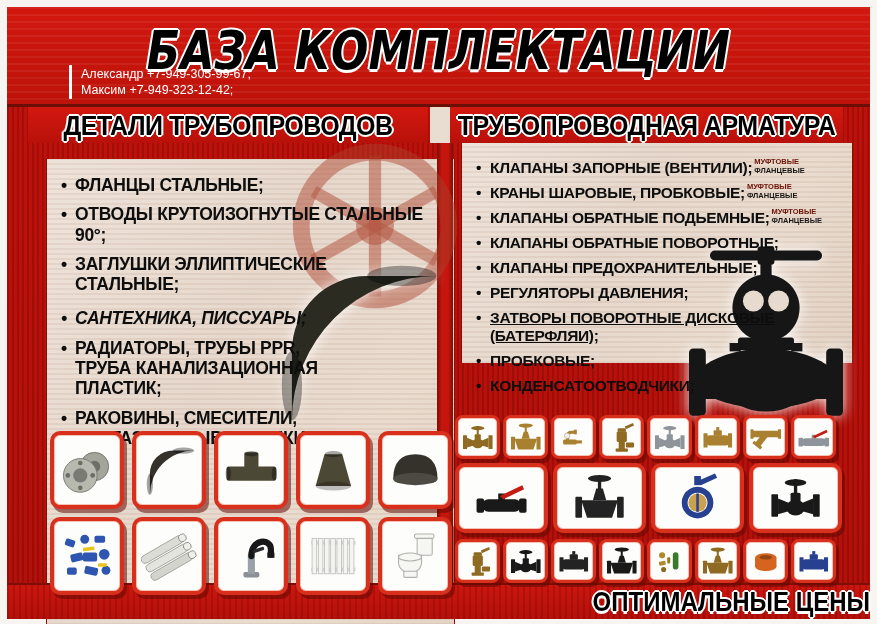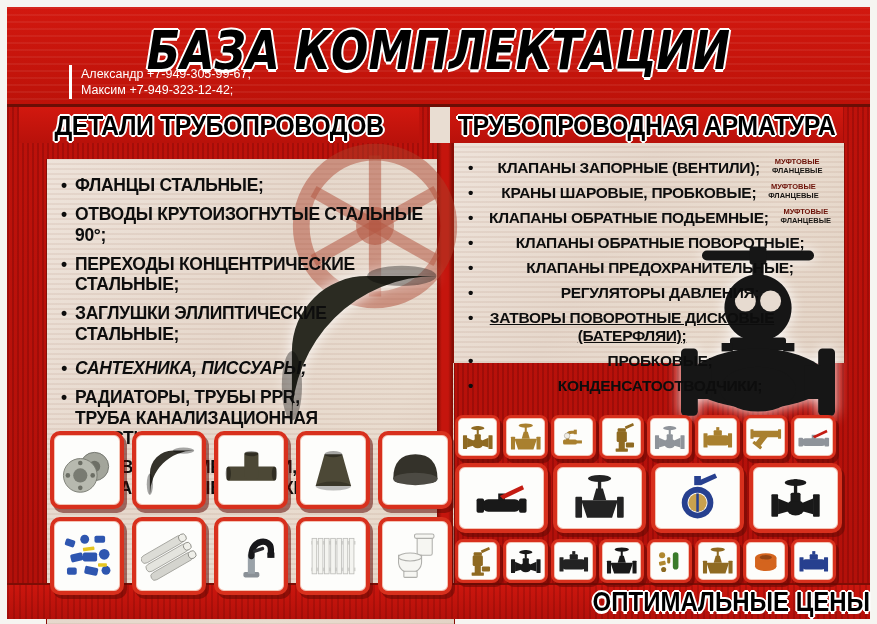--- a/index.html
+++ b/index.html
@@ -21,21 +21,21 @@
          text-shadow:-2px 0 0 #fff,2px 0 0 #fff,0 -2px 0 #fff,0 2px 0 #fff,
                      -1px -1px 0 #fff,1px 1px 0 #fff,1px -1px 0 #fff,-1px 1px 0 #fff;}
   .addr-row{position:absolute;left:48px;top:58px;display:flex;align-items:center;color:#fff;}
   .addr{font-size:23px;font-weight:bold;letter-spacing:1px;white-space:nowrap;}
   .vline{width:3px;height:34px;background:#fff;margin:0 9px 0 14px;}
   .phones{font-size:12.5px;line-height:1.3;white-space:nowrap;}
   .email{font-size:17px;margin-left:14px;letter-spacing:.5px;white-space:nowrap;}
   
   .band{position:absolute;top:100px;height:36px;display:flex;align-items:center;justify-content:center;
         background:linear-gradient(180deg,#d2180f,#b8110a);}
-  .band-left{left:12px;width:400px;}
+  .band-left{left:21px;width:400px;}
   .band-right{left:443px;width:393px;}
   .band-notch{position:absolute;left:423px;top:100px;width:20px;height:36px;background:#e9ddd2;}
   .band h2{margin:0;font-size:25px;font-weight:bold;color:#000;letter-spacing:-.5px;
            transform:scaleY(1.12);white-space:nowrap;
            text-shadow:-2px 0 0 #fff,2px 0 0 #fff,0 -2px 0 #fff,0 2px 0 #fff,
                        -1px -1px 0 #fff,1px 1px 0 #fff,1px -1px 0 #fff,-1px 1px 0 #fff;}
   
   .panel{position:absolute;background:
           repeating-linear-gradient(0deg, rgba(150,100,80,.10) 0 2px, rgba(255,255,255,0) 2px 5px),
           linear-gradient(120deg,#eee3da 0%,#e6d8cc 40%,#e9dccf 70%,#e2d2c4 100%);
@@ -45,21 +45,21 @@
   .divider{position:absolute;left:430px;top:136px;width:16px;height:440px;
            background:linear-gradient(90deg,#7d0d05,#c5150d 30%,#c5150d 70%,#7d0d05);}
   
   .plist{position:relative;z-index:3;margin:0;padding:16px 6px 0 14px;list-style:none;color:#0d0d0d;}
   .plist li{position:relative;padding-left:14px;font-weight:bold;letter-spacing:-.3px;line-height:1.16;}
   .plist li::before{content:"•";position:absolute;left:0;top:0;}
   .plist-left li{font-size:17.5px;margin-bottom:9px;}
   .plist-left li.gap{margin-top:14px;font-style:italic;}
   .plist-right li{font-size:15.5px;margin-bottom:7px;}
   .narrow-a{max-width:258px;} .narrow-b{max-width:248px;} .narrow-c{max-width:272px;} .narrow-d{max-width:300px;text-decoration:underline;}
-  .badge{display:inline-block;vertical-align:top;margin-left:12px;transform:translateY(-1px);
+  .badge{display:inline-block;vertical-align:top;margin-left:2px;transform:translateY(-1px);
          font-size:7.5px;line-height:1.15;font-weight:bold;letter-spacing:0;}
   .badge .b1{color:#6e1309;display:block;}
   .badge .b2{color:#181614;display:block;}
   
   .art{position:absolute;pointer-events:none;}
   .art-wheel{right:-16px;top:-28px;opacity:.85;z-index:1;}
   .art-elbow{right:6px;top:88px;z-index:2;filter:drop-shadow(0 0 7px rgba(255,255,255,.9));}
   .art-bigvalve{right:2px;top:102px;z-index:2;filter:drop-shadow(0 0 7px rgba(255,255,255,.95));}
   
   .tile{box-sizing:border-box;background:#fdfdfb;border:4px solid #d8301d;border-radius:10px;
@@ -336,21 +336,20 @@
       <svg class="art art-wheel" width="190" height="190" viewBox="0 0 170 170">
           <use href="#sym-redwheel"></use>
         </svg>
       <svg class="art art-elbow c-coal" width="185" height="185" viewBox="0 0 64 64" style="color:#2b2b22">
           <use href="#sym-elbow"></use>
         </svg>
 
       <ul class="plist plist-left">
         <li>ФЛАНЦЫ СТАЛЬНЫЕ;</li>
         <li>ОТВОДЫ КРУТОИЗОГНУТЫЕ СТАЛЬНЫЕ 90°;</li>
-        <li>ПЕРЕХОДЫ КОНЦЕНТРИЧЕСКИЕ СТАЛЬНЫЕ;</li>
         <li class="narrow-a">ЗАГЛУШКИ ЭЛЛИПТИЧЕСКИЕ СТАЛЬНЫЕ;</li>
         <li class="gap">САНТЕХНИКА, ПИССУАРЫ;</li>
         <li class="narrow-b">РАДИАТОРЫ, ТРУБЫ PPR, ТРУБА КАНАЛИЗАЦИОННАЯ ПЛАСТИК;</li>
         <li class="narrow-c">РАКОВИНЫ, СМЕСИТЕЛИ, УНИТАЗЫ, УМЫВАЛЬНИКИ;</li>
       </ul>
 
       <div class="grid-left">
         <div class="tile">
             <svg viewBox="0 0 64 64">
               <use href="#sym-flange"></use>
@@ -400,21 +399,21 @@
             <svg viewBox="0 0 64 64">
               <use href="#sym-toilet"></use>
             </svg>
           </div>
       </div>
     </div>
 
     <div class="divider"></div>
 
     <div class="panel panel-right" style="height:440px;background:none;border:none;">
-      <div class="panel" style="left:0;top:0;width:390px;height:220px;text-align:center;">
+      <div class="panel" style="left:8px;top:0;width:390px;height:220px;">
         <svg class="art art-bigvalve" width="168" height="182" viewBox="0 0 120 130" style="color:#161616">
             <use href="#sym-bigvalve"></use>
           </svg>
         <ul class="plist plist-right">
           <li><span>КЛАПАНЫ ЗАПОРНЫЕ (ВЕНТИЛИ);</span><span class="badge"><span class="b1">МУФТОВЫЕ</span><span class="b2">ФЛАНЦЕВЫЕ</span></span></li>
           <li><span>КРАНЫ ШАРОВЫЕ, ПРОБКОВЫЕ;</span><span class="badge"><span class="b1">МУФТОВЫЕ</span><span class="b2">ФЛАНЦЕВЫЕ</span></span></li>
           <li><span>КЛАПАНЫ ОБРАТНЫЕ ПОДЬЕМНЫЕ;</span><span class="badge"><span class="b1">МУФТОВЫЕ</span><span class="b2">ФЛАНЦЕВЫЕ</span></span></li>
           <li>КЛАПАНЫ ОБРАТНЫЕ ПОВОРОТНЫЕ;</li>
           <li>КЛАПАНЫ ПРЕДОХРАНИТЕЛЬНЫЕ;</li>
           <li>РЕГУЛЯТОРЫ ДАВЛЕНИЯ;</li>

